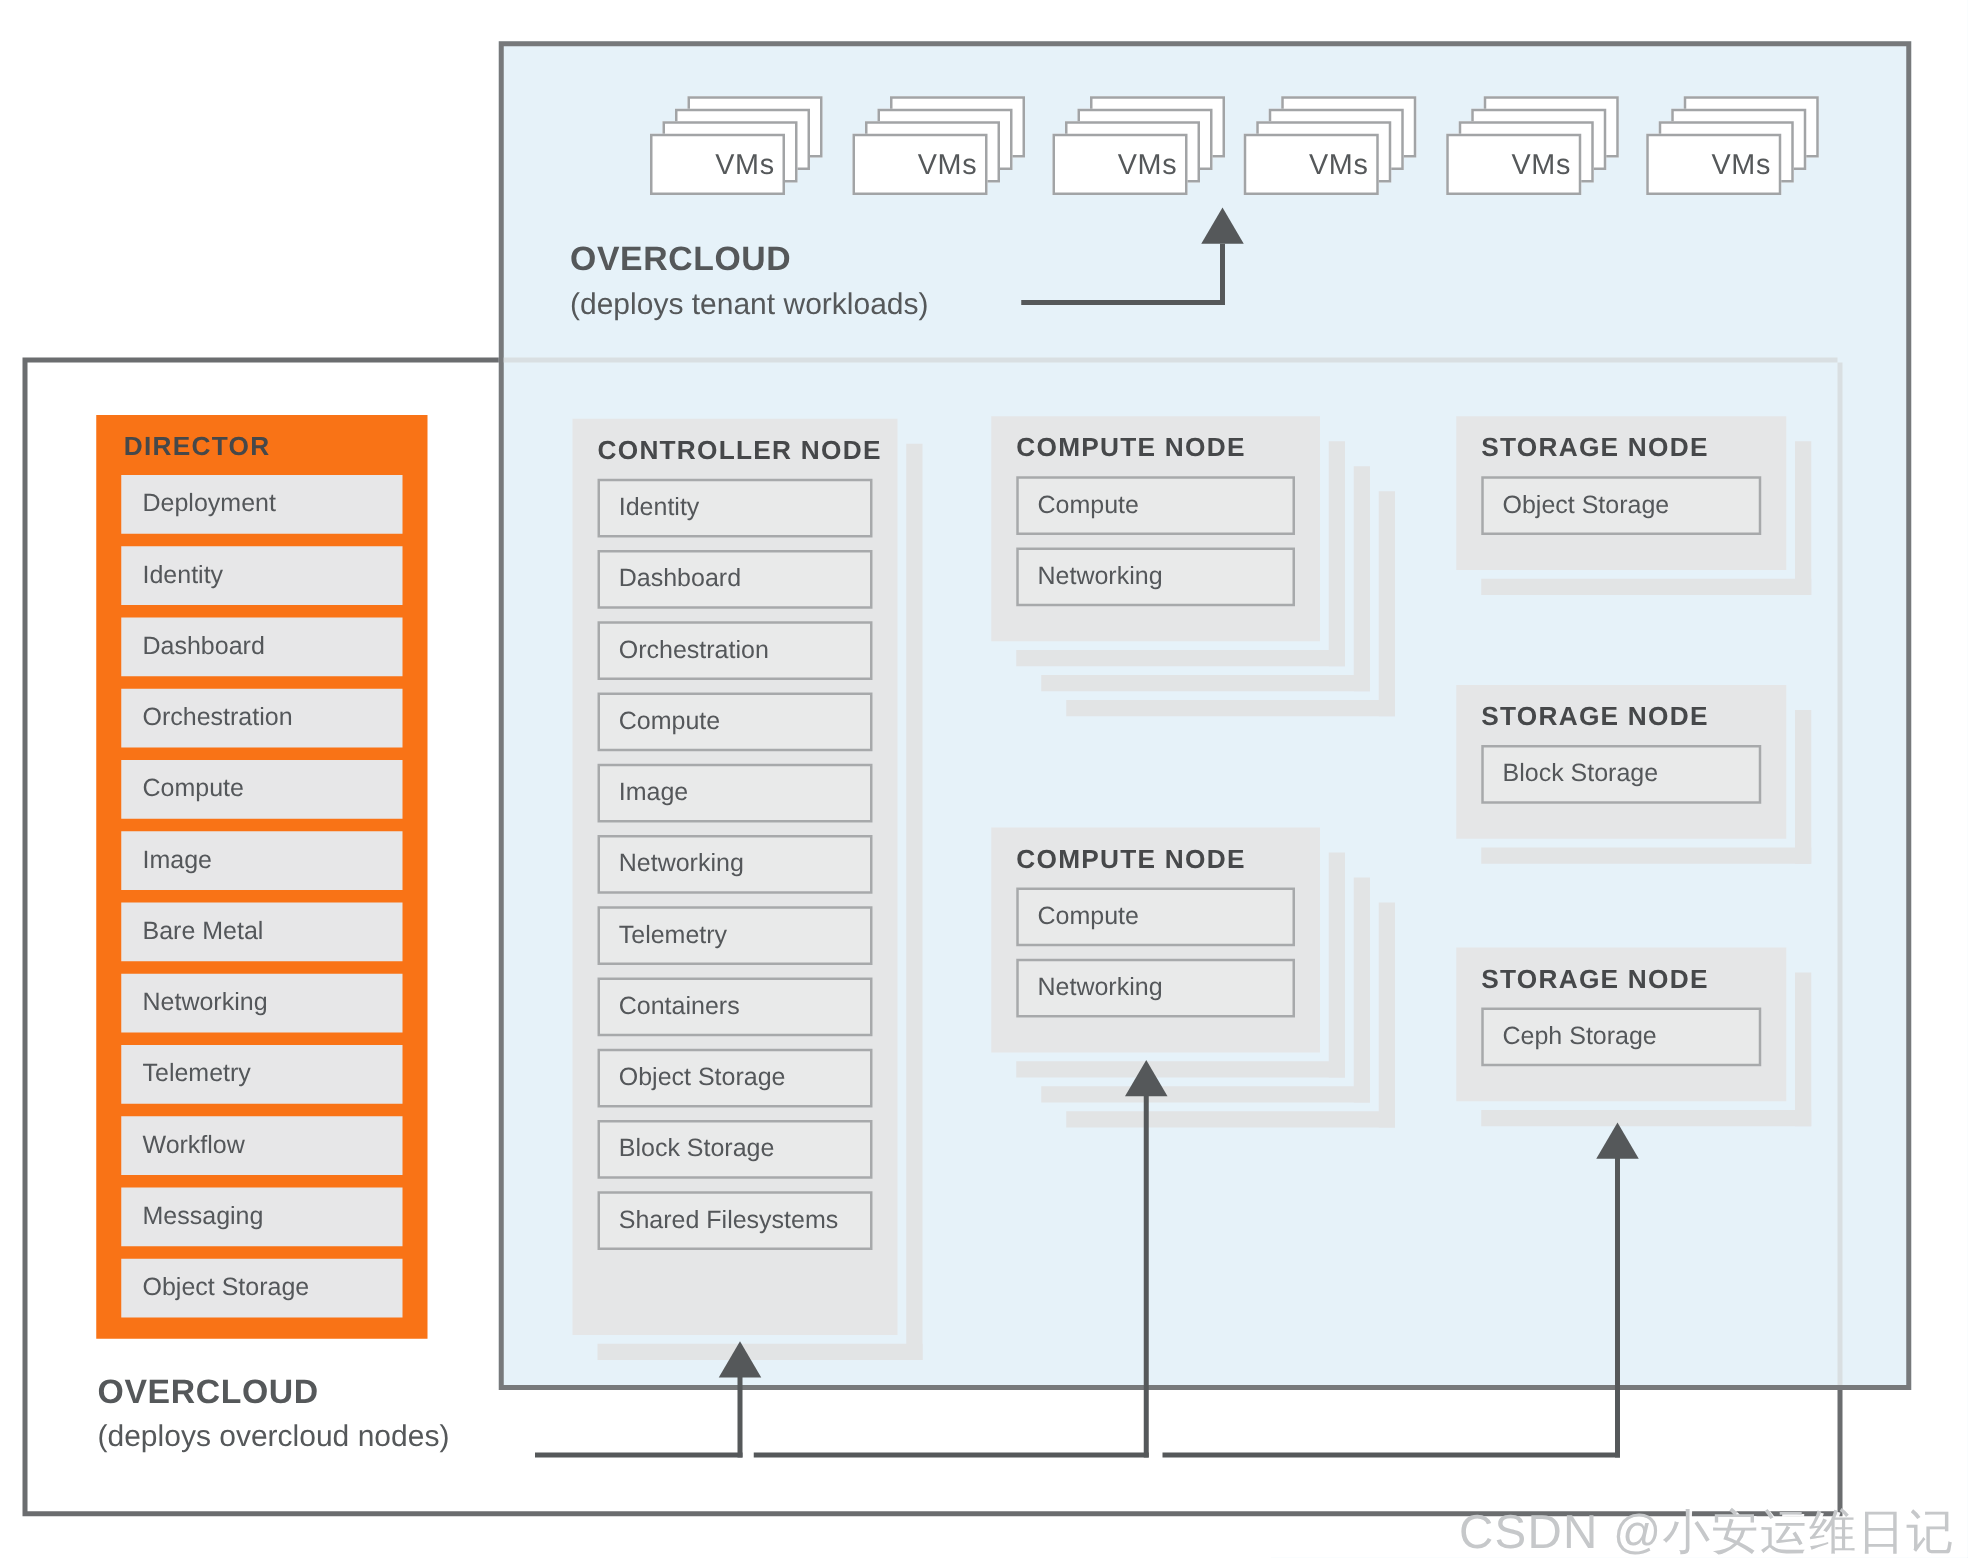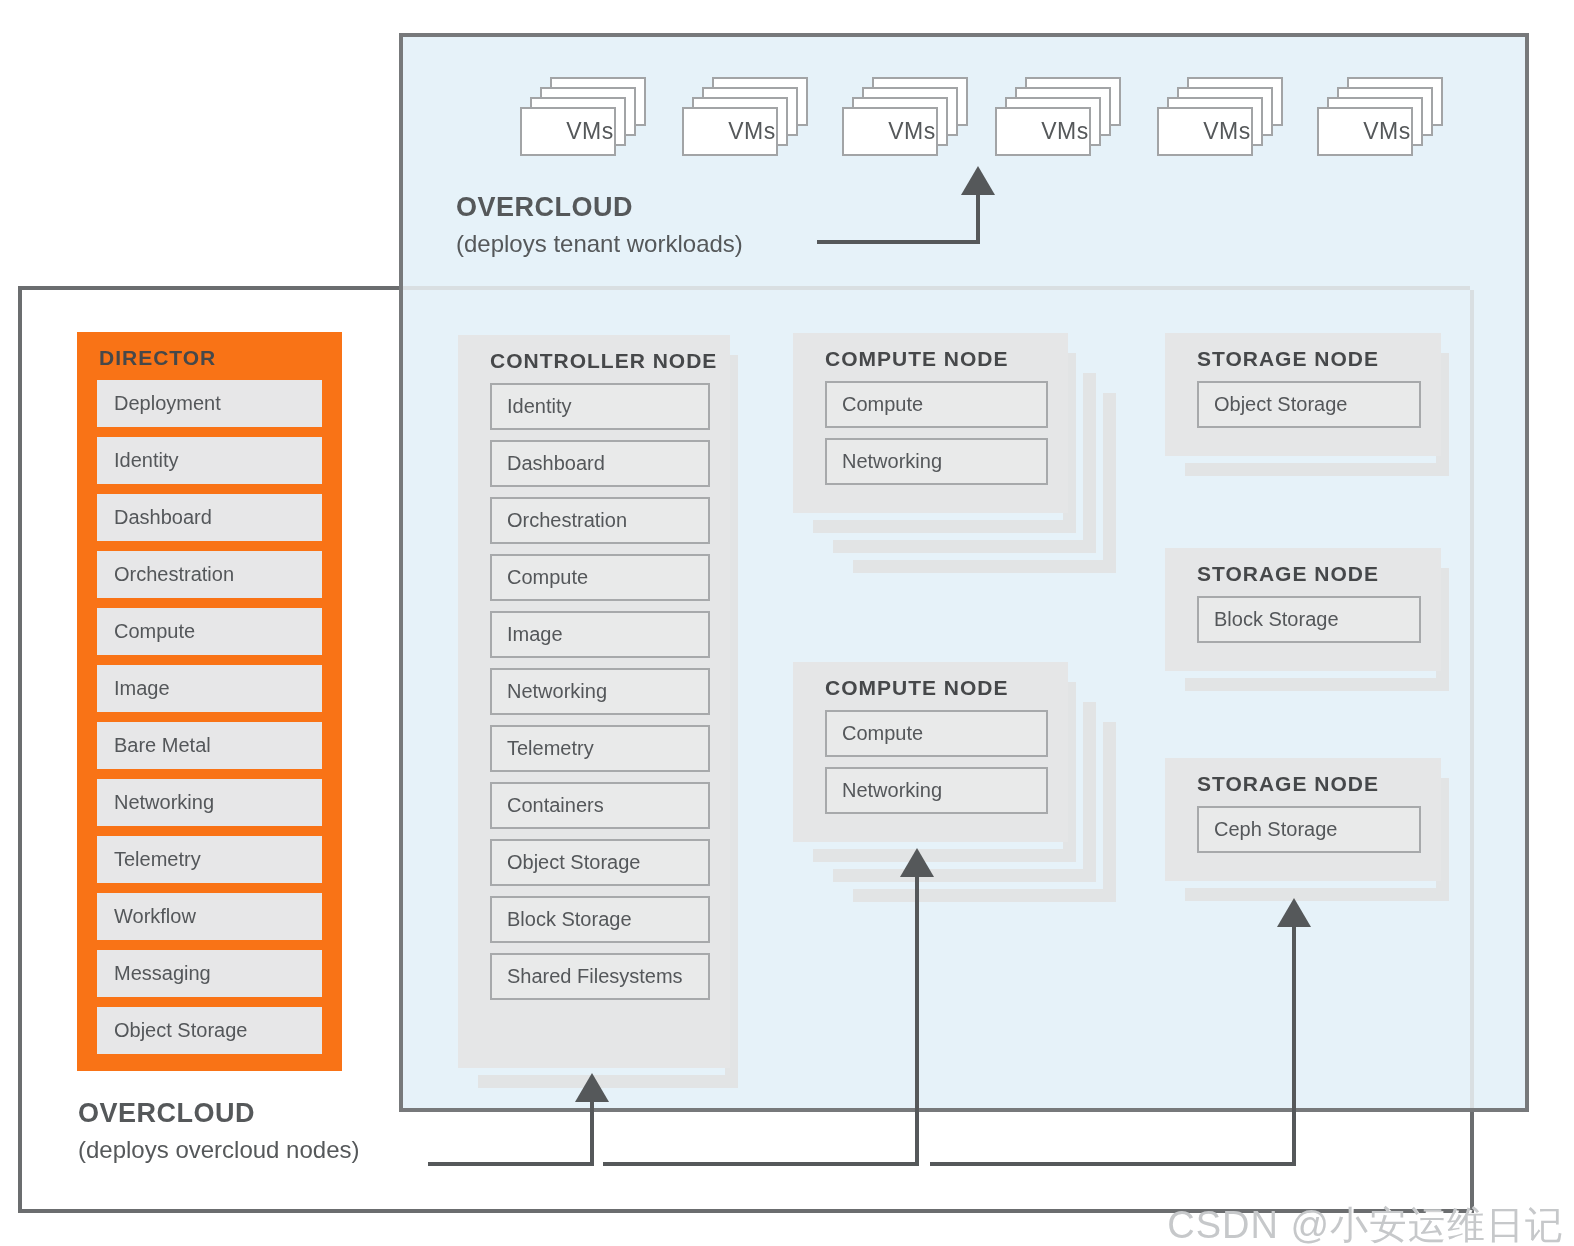--- a/index.html
+++ b/index.html
@@ -14,21 +14,21 @@
   .undercloud-box{
     position:absolute;left:18px;top:286px;width:1456px;height:927px;
     border:4px solid #6B6D6F;box-sizing:border-box;background:#ffffff;z-index:0;
   }
   .overcloud-box{
     position:absolute;left:399px;top:33px;width:1130px;height:1079px;
     border:4px solid #77797B;box-sizing:border-box;background:#E6F2F9;z-index:1;
   }
   .through-line{position:absolute;background:#D9DFE2;z-index:2;}
   
-  .panel{position:absolute;background:#E5E6E7;z-index:4;padding-left:12px;}
+  .panel{position:absolute;background:#E5E6E7;z-index:4;}
   .panel-title{
     font-weight:bold;font-size:21px;color:#46484A;letter-spacing:1px;
     padding:14px 0 0 20px;white-space:nowrap;
   }
   .item{
     background:#E9EAEA;border:2px solid #A7A9AB;height:47px;line-height:43px;
     font-size:20px;color:#54575A;padding-left:15px;box-sizing:border-box;
     margin:10px 20px 0 20px;white-space:nowrap;
   }
   .panel .item:first-of-type{margin-top:14px;}
@@ -38,21 +38,21 @@
   .director-panel .item{border:none;line-height:47px;background:#E7E7E8;margin-top:10px;padding-left:17px;}
   .director-panel .item:first-of-type{margin-top:12px;}
   
   .layer{
     position:absolute;border-right:13px solid #E2E4E5;border-bottom:13px solid #E2E4E5;
     box-sizing:border-box;background:transparent;z-index:3;
   }
   
   .vm-stack{position:absolute;width:126px;height:79px;z-index:4;}
   .vm-card{
-    position:absolute;width:96px;height:49px;background:#ffffff;
+    position:absolute;width:108px;height:49px;background:#ffffff;
     border:2px solid #A2A4A6;box-sizing:border-box;padding-left:44px;
   }
   .vm-front{display:flex;align-items:center;justify-content:center;
     font-size:23px;color:#55585A;letter-spacing:0.5px;}
   
   .cloud-label{position:absolute;color:#55585A;z-index:4;white-space:nowrap;}
   .cloud-label .t{font-weight:bold;font-size:27px;letter-spacing:0.5px;margin-bottom:7px;}
   .cloud-label .s{font-size:24px;}
   
   .hline,.vline{position:absolute;background:#55585A;z-index:5;}

